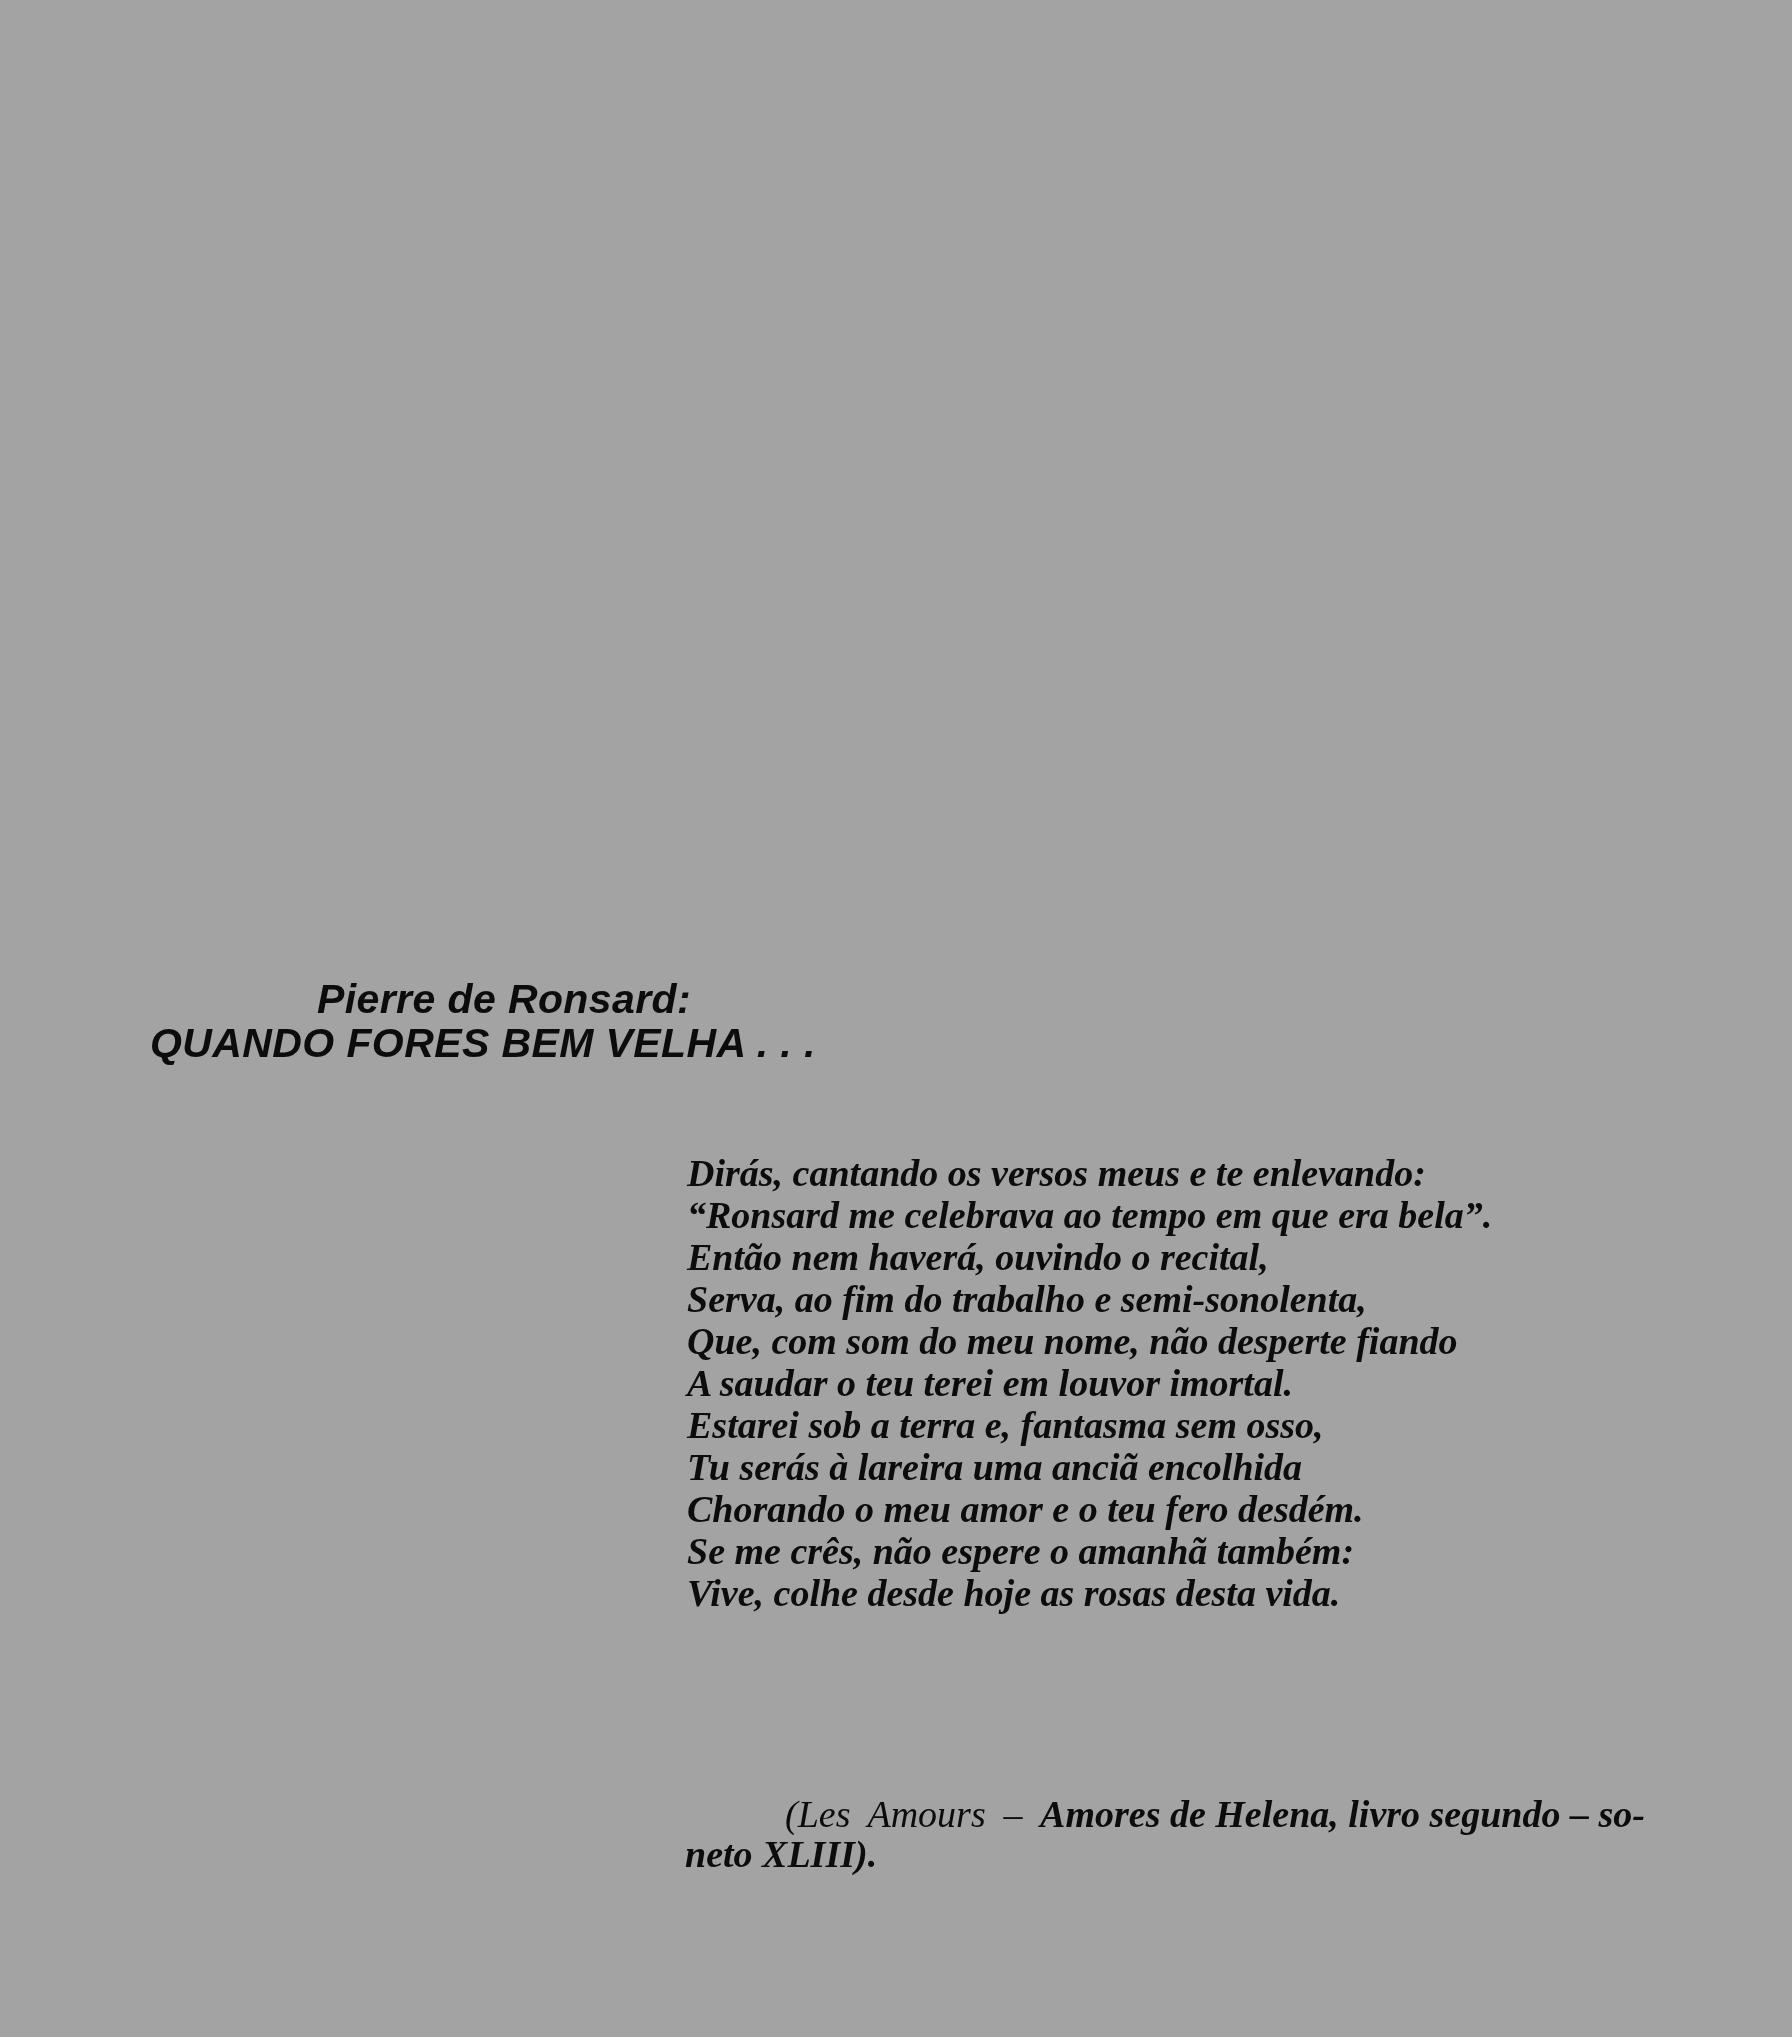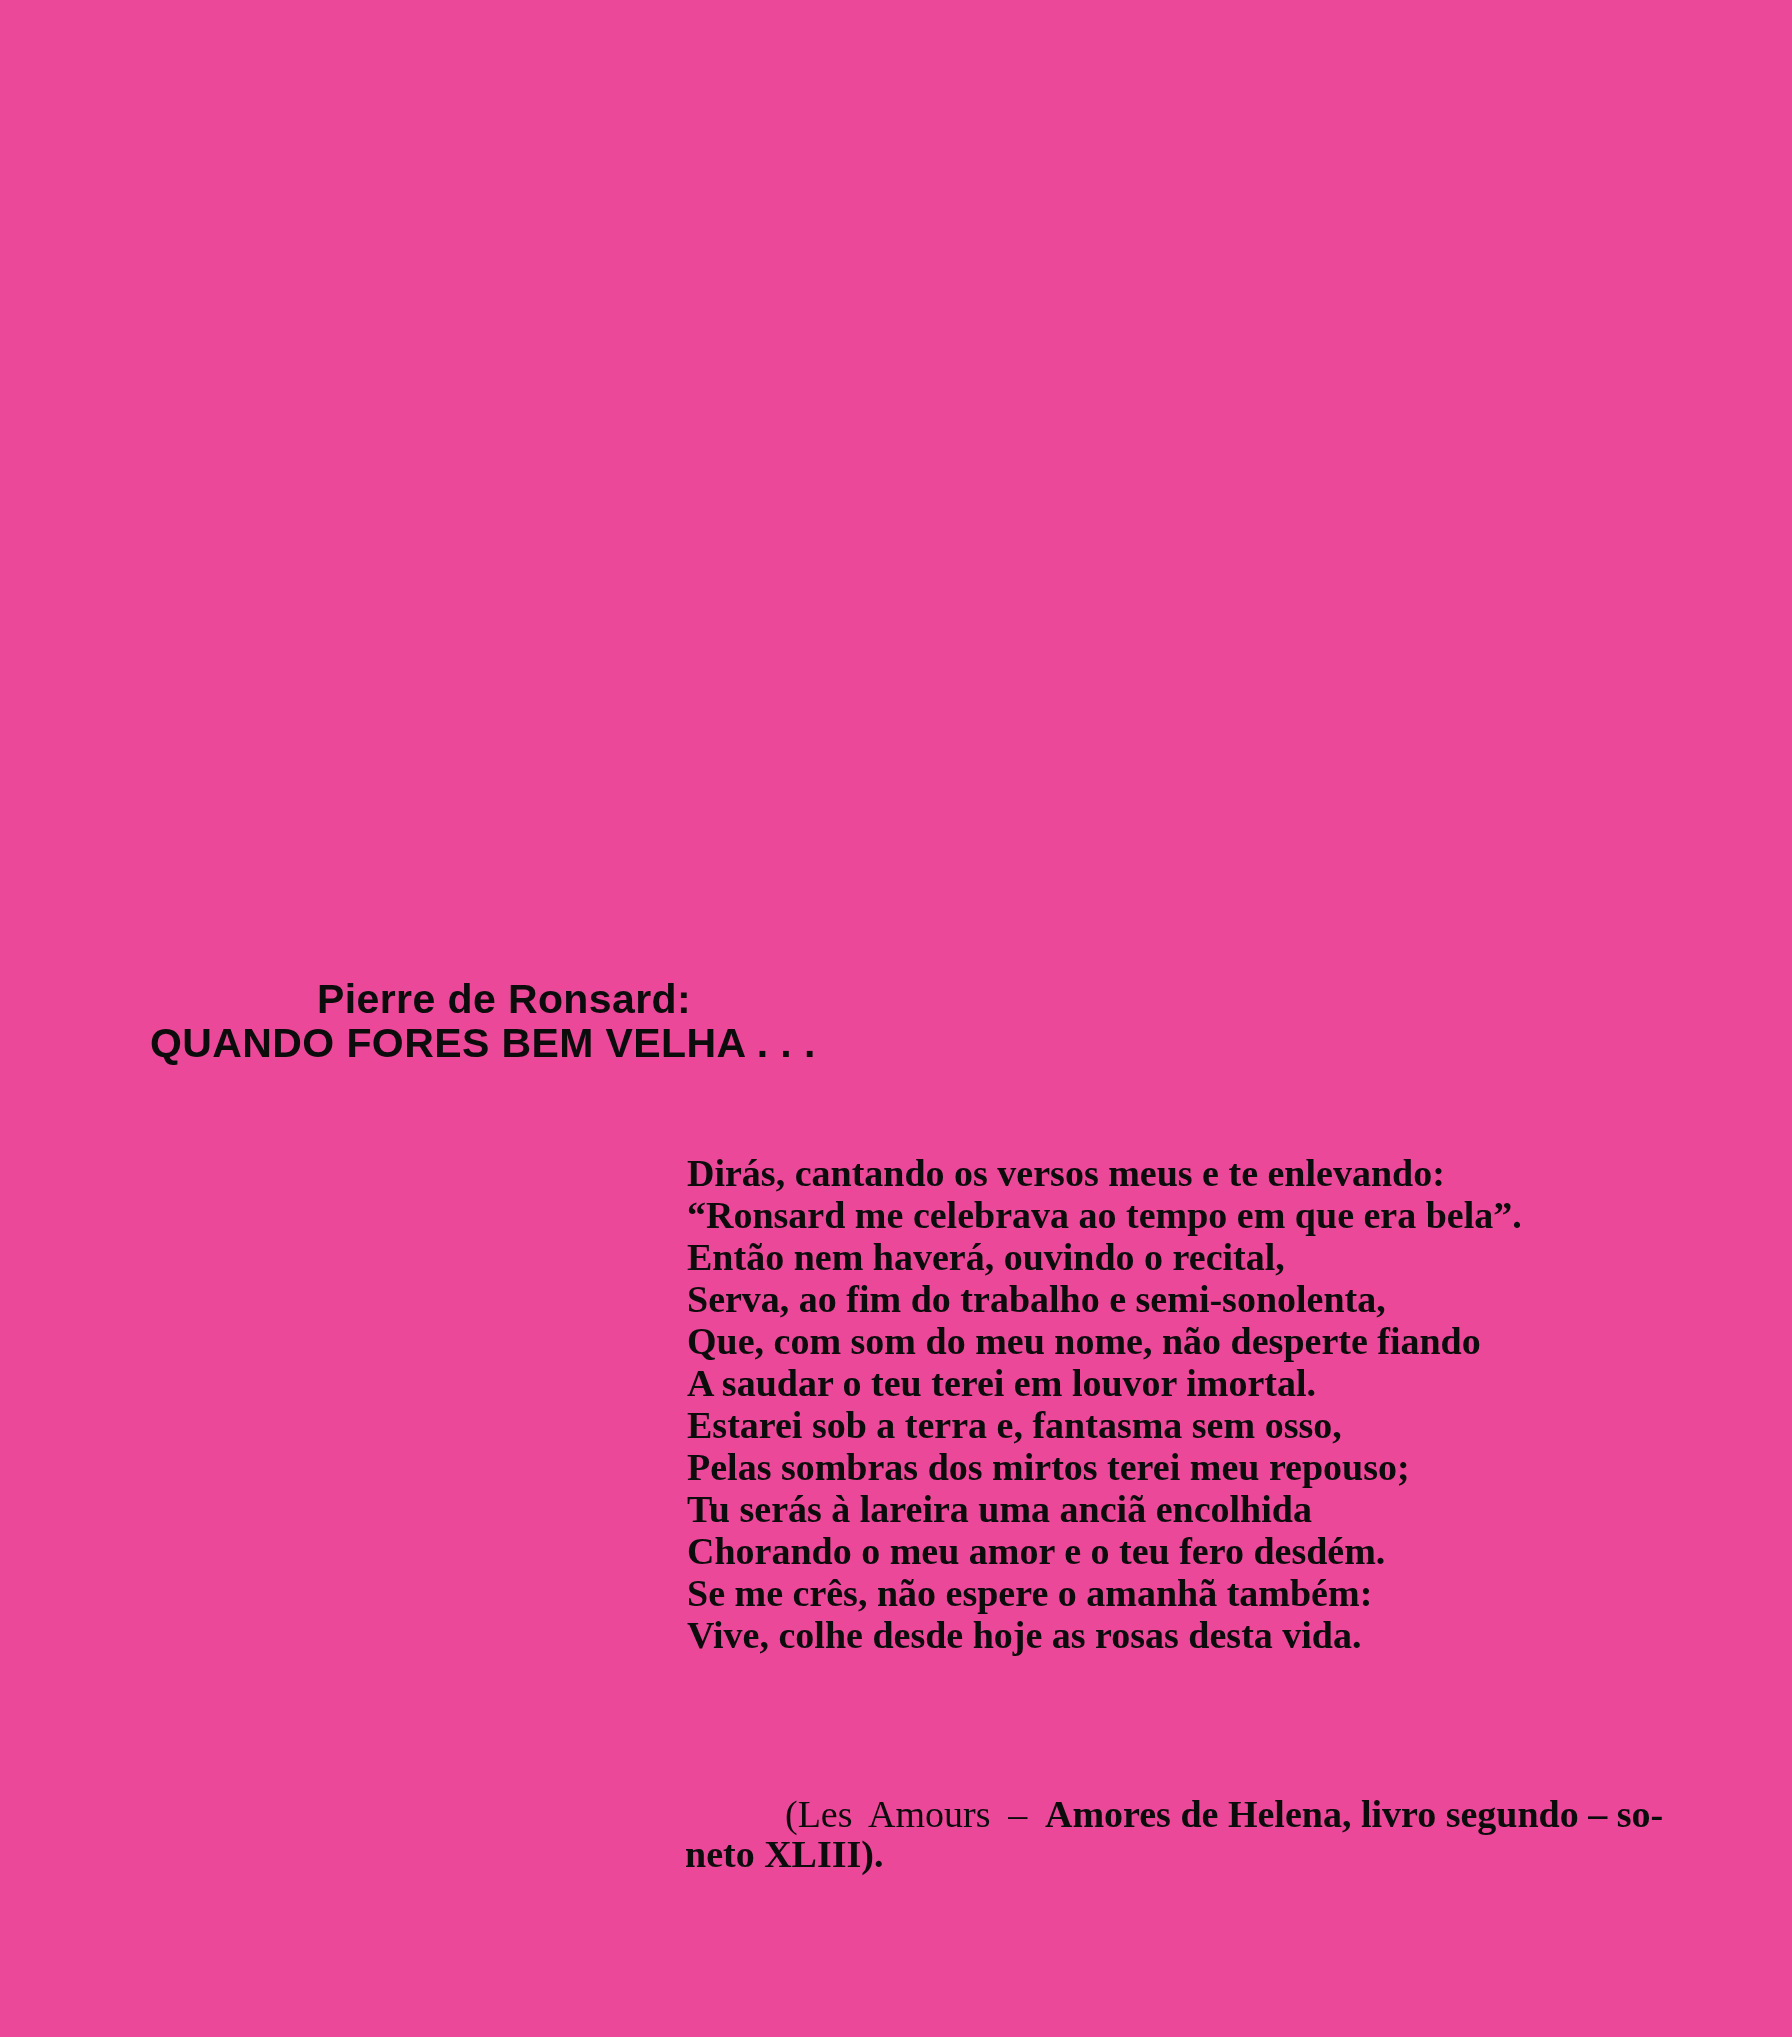--- a/index.html
+++ b/index.html
@@ -9,22 +9,23 @@
   body {
     width: 1792px;
     height: 2038px;
     position: relative;
     background: #ffffff;
     overflow: hidden;
   }
   .page {
     position: absolute;
     inset: 0;
-    background: #ec4899;
+    background: #a3a3a3;
     color: #0c0c0c;
+    font-style: italic;
   }
   .heading-block {
     position: absolute;
     left: 150px;
     top: 977px;
     font-family: "Liberation Sans", "DejaVu Sans", sans-serif;
     font-weight: bold;
     font-size: 41px;
     line-height: 44px;
     color: #0c0c0c;
@@ -79,21 +80,20 @@
   </div>
 
   <div class="poem-block">
     <div class="poem-line">Dirás, cantando os versos meus e te enlevando:</div>
     <div class="poem-line">“Ronsard me celebrava ao tempo em que era bela”.</div>
     <div class="poem-line">Então nem haverá, ouvindo o recital,</div>
     <div class="poem-line">Serva, ao fim do trabalho e semi-sonolenta,</div>
     <div class="poem-line">Que, com som do meu nome, não desperte fiando</div>
     <div class="poem-line">A saudar o teu terei em louvor imortal.</div>
     <div class="poem-line">Estarei sob a terra e, fantasma sem osso,</div>
-    <div class="poem-line">Pelas sombras dos mirtos terei meu repouso;</div>
     <div class="poem-line">Tu serás à lareira uma anciã encolhida</div>
     <div class="poem-line">Chorando o meu amor e o teu fero desdém.</div>
     <div class="poem-line">Se me crês, não espere o amanhã também:</div>
     <div class="poem-line">Vive, colhe desde hoje as rosas desta vida.</div>
   </div>
 
   <div class="attribution-block">
     <div class="attribution-line1">
       <span class="attribution-work">(Les Amours – </span><span class="attribution-bold">Amores de Helena, livro segundo – so-</span>
     </div>

